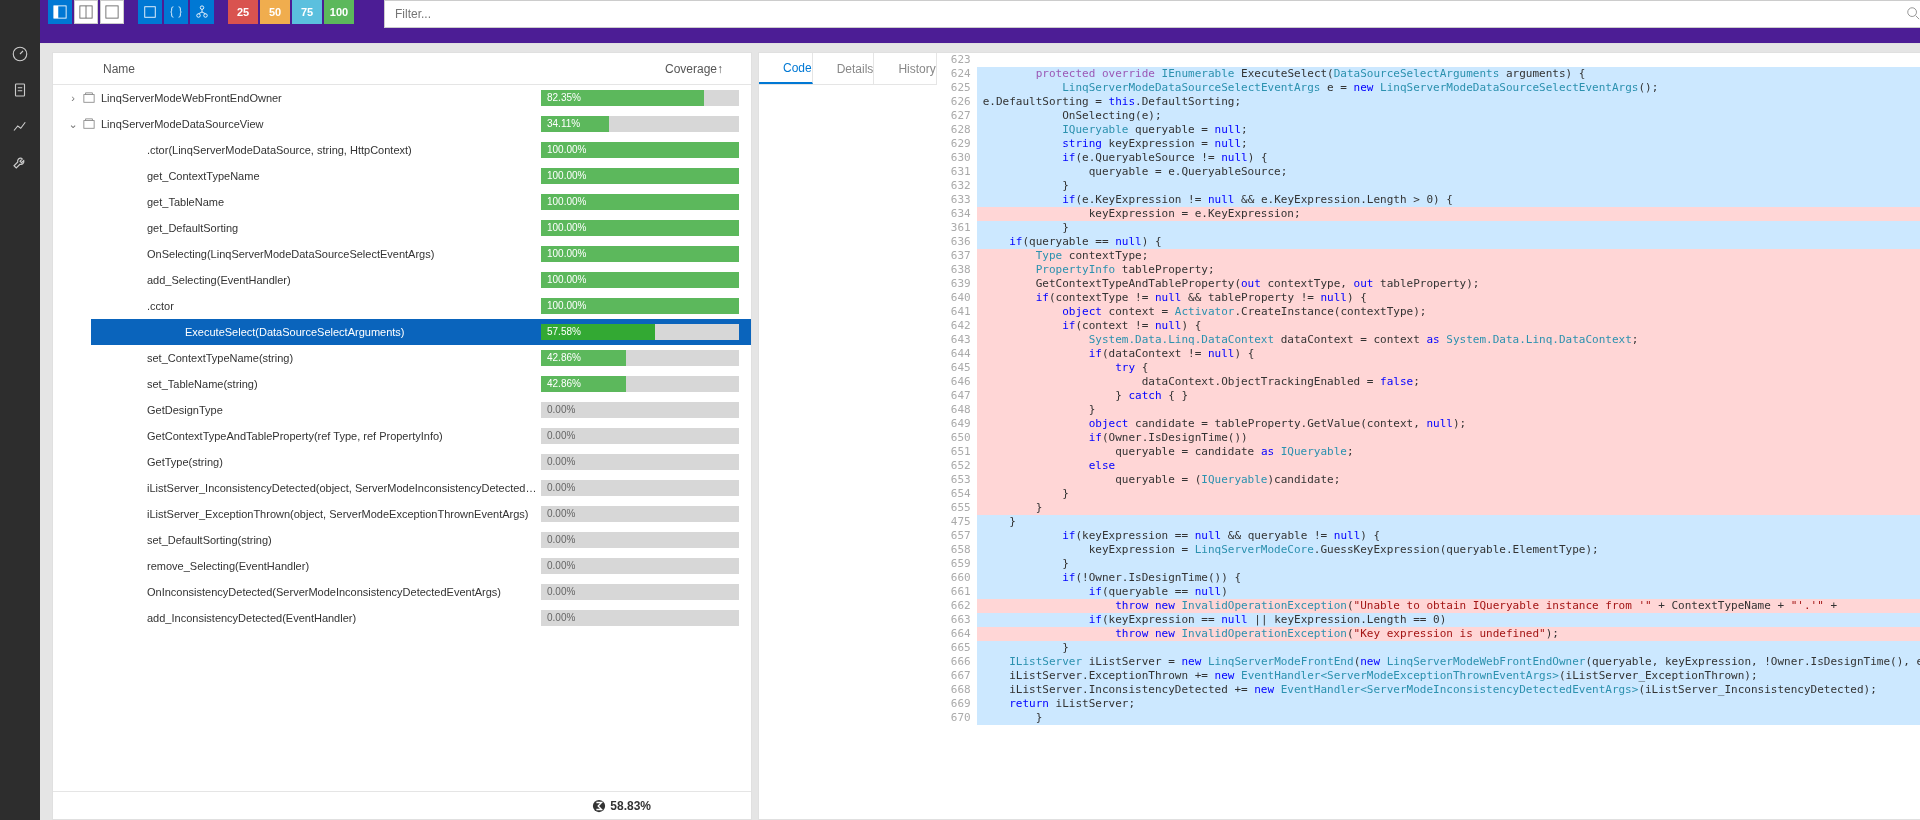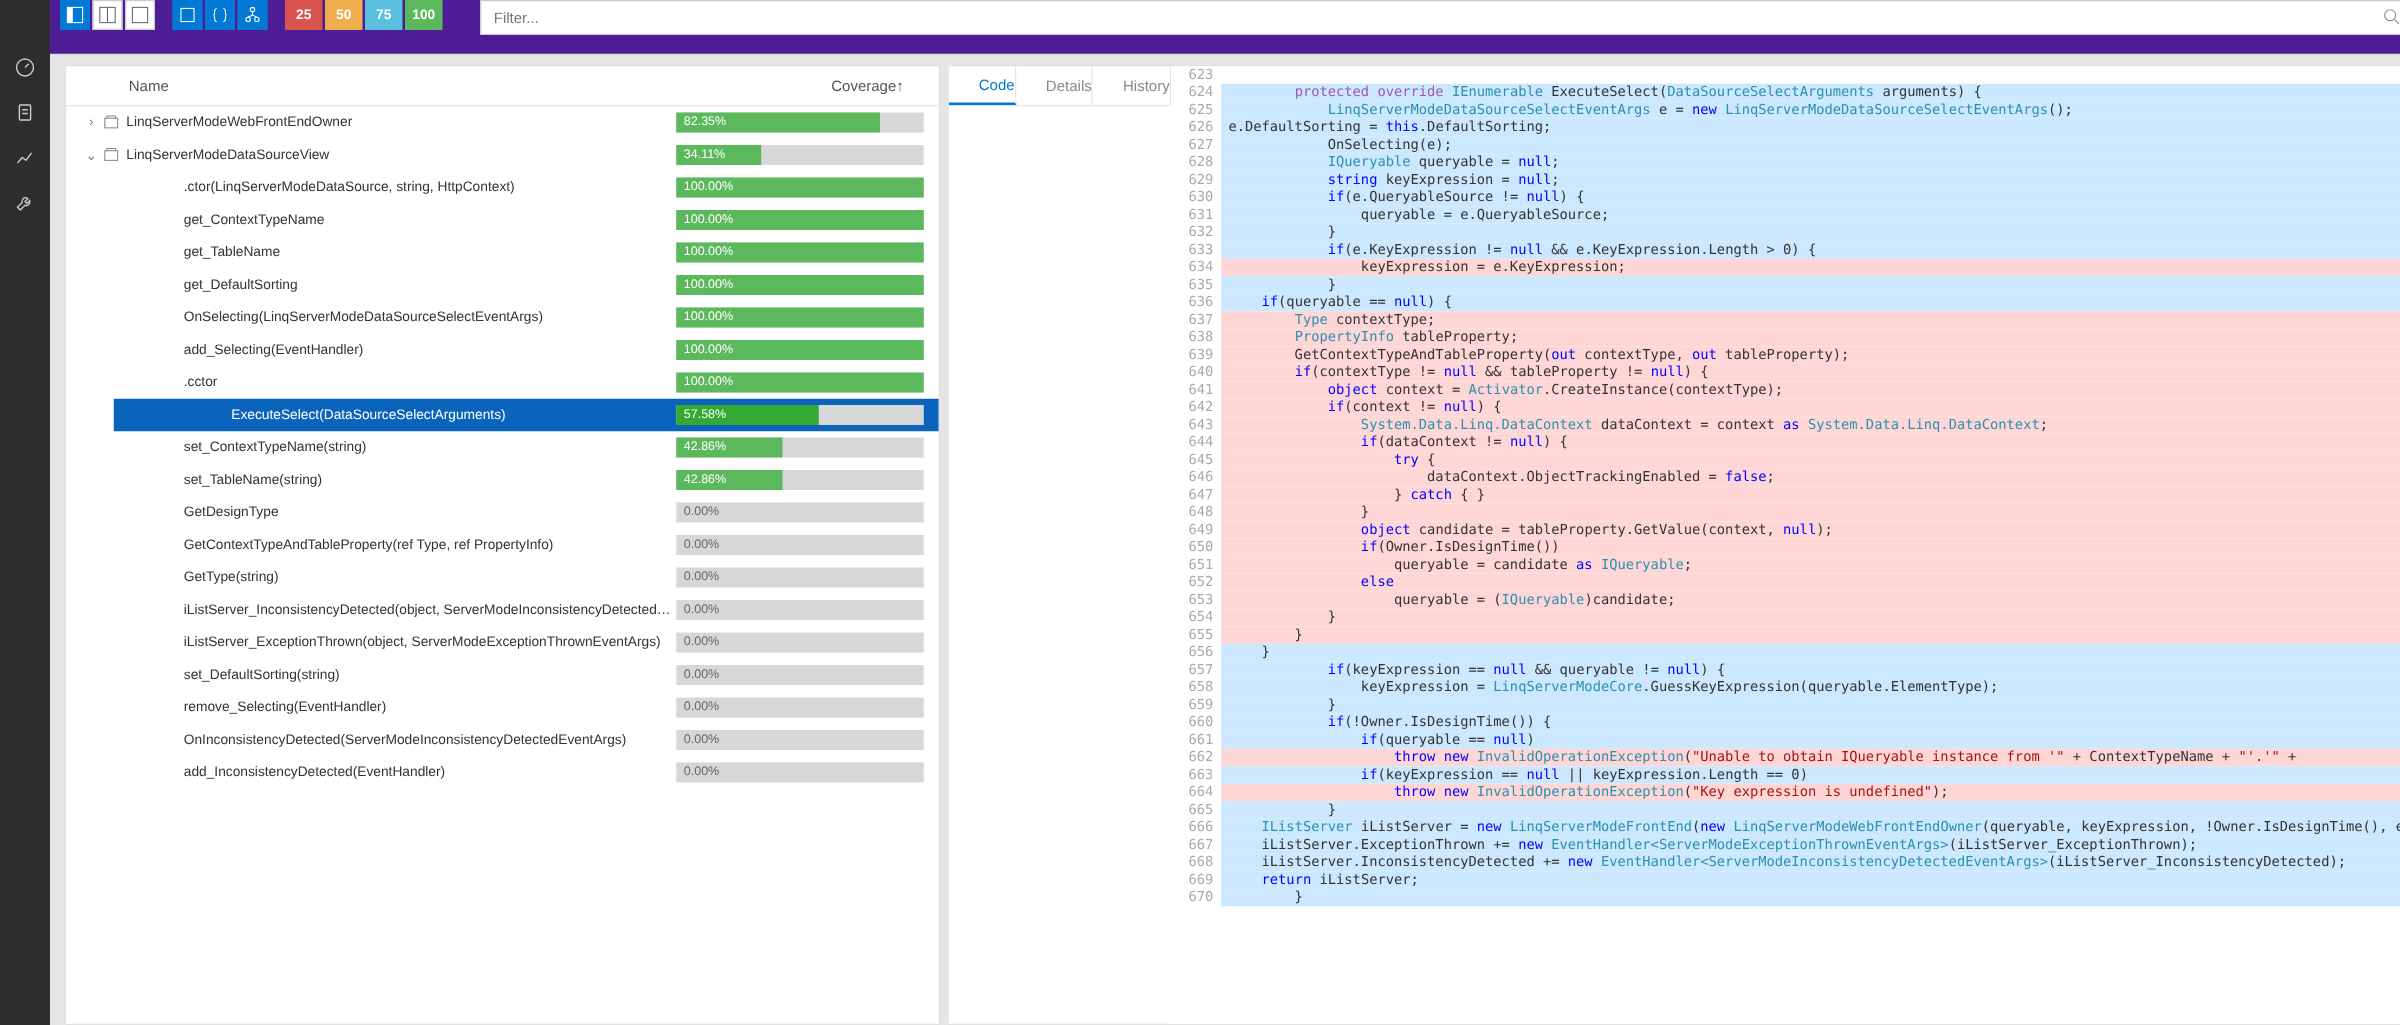--- a/index.html
+++ b/index.html
@@ -430,20 +430,27 @@
                 <span class="name">add_InconsistencyDetected(EventHandler<servermodeinconsistencydetectedeventargs>)</servermodeinconsistencydetectedeventargs></span>
               </div>
               <div class="cov-cell cov-zero">
                 <div class="cov-bar">
                   <div class="cov-fill" style="width:0%"></div>
                   <span class="cov-text">0.00%</span>
                 </div>
               </div>
             </div>
           </div>
+        <div class="grid-footer">
+          <svg viewBox="0 0 16 16">
+              <circle cx="8" cy="8" r="7" fill="#333"></circle>
+              <path d="M5 4h6l-4 4 4 4H5" stroke="#fff" fill="none" stroke-width="1.5"></path>
+            </svg>
+          <span>58.83%</span>
+        </div>
       </div>
 
       <div class="right-panel">
         <div class="tabs">
           <div class="tab active">Code</div>
           <div class="tab">Details</div>
           <div class="tab">History</div>
         </div>
         <div class="code-wrap">
           <div class="gutter" id="gutter">
@@ -452,42 +459,42 @@
               <div style="height: 14px;">625</div>
               <div style="height: 14px;">626</div>
               <div style="height: 14px;">627</div>
               <div style="height: 14px;">628</div>
               <div style="height: 14px;">629</div>
               <div style="height: 14px;">630</div>
               <div style="height: 14px;">631</div>
               <div style="height: 14px;">632</div>
               <div style="height: 14px;">633</div>
               <div style="height: 14px;">634</div>
-              <div style="height: 14px;">635</div>
+              <div style="height: 14px;">361</div>
               <div style="height: 14px;">636</div>
               <div style="height: 14px;">637</div>
               <div style="height: 14px;">638</div>
               <div style="height: 14px;">639</div>
               <div style="height: 14px;">640</div>
               <div style="height: 14px;">641</div>
               <div style="height: 14px;">642</div>
               <div style="height: 14px;">643</div>
               <div style="height: 14px;">644</div>
               <div style="height: 14px;">645</div>
               <div style="height: 14px;">646</div>
               <div style="height: 14px;">647</div>
               <div style="height: 14px;">648</div>
               <div style="height: 14px;">649</div>
               <div style="height: 14px;">650</div>
               <div style="height: 14px;">651</div>
               <div style="height: 14px;">652</div>
               <div style="height: 14px;">653</div>
               <div style="height: 14px;">654</div>
               <div style="height: 14px;">655</div>
-              <div style="height: 14px;">656</div>
+              <div style="height: 14px;">475</div>
               <div style="height: 14px;">657</div>
               <div style="height: 14px;">658</div>
               <div style="height: 14px;">659</div>
               <div style="height: 14px;">660</div>
               <div style="height: 14px;">661</div>
               <div style="height: 14px;">662</div>
               <div style="height: 14px;">663</div>
               <div style="height: 14px;">664</div>
               <div style="height: 14px;">665</div>
               <div style="height: 14px;">666</div>

